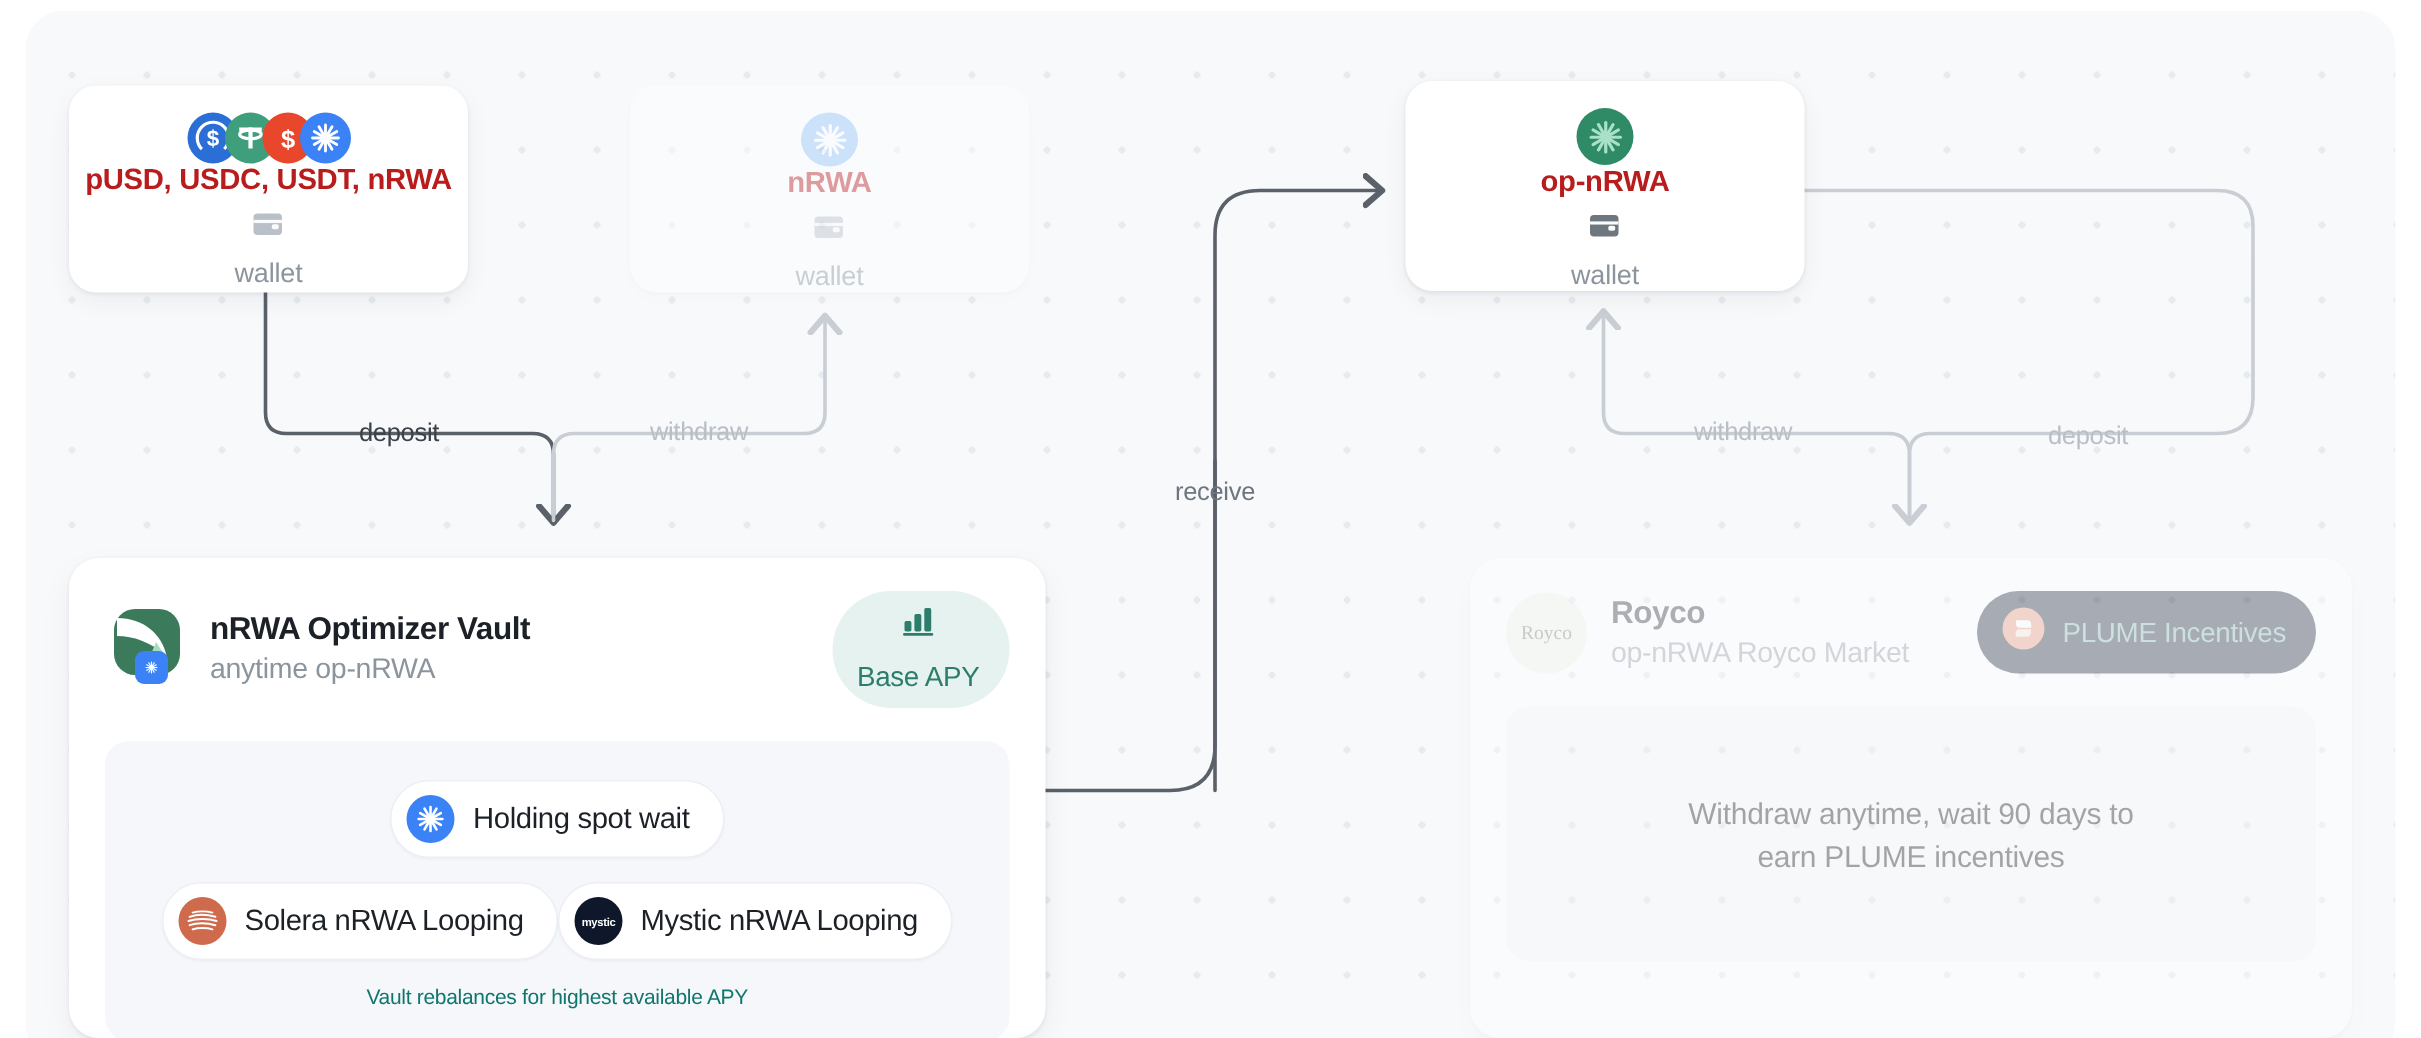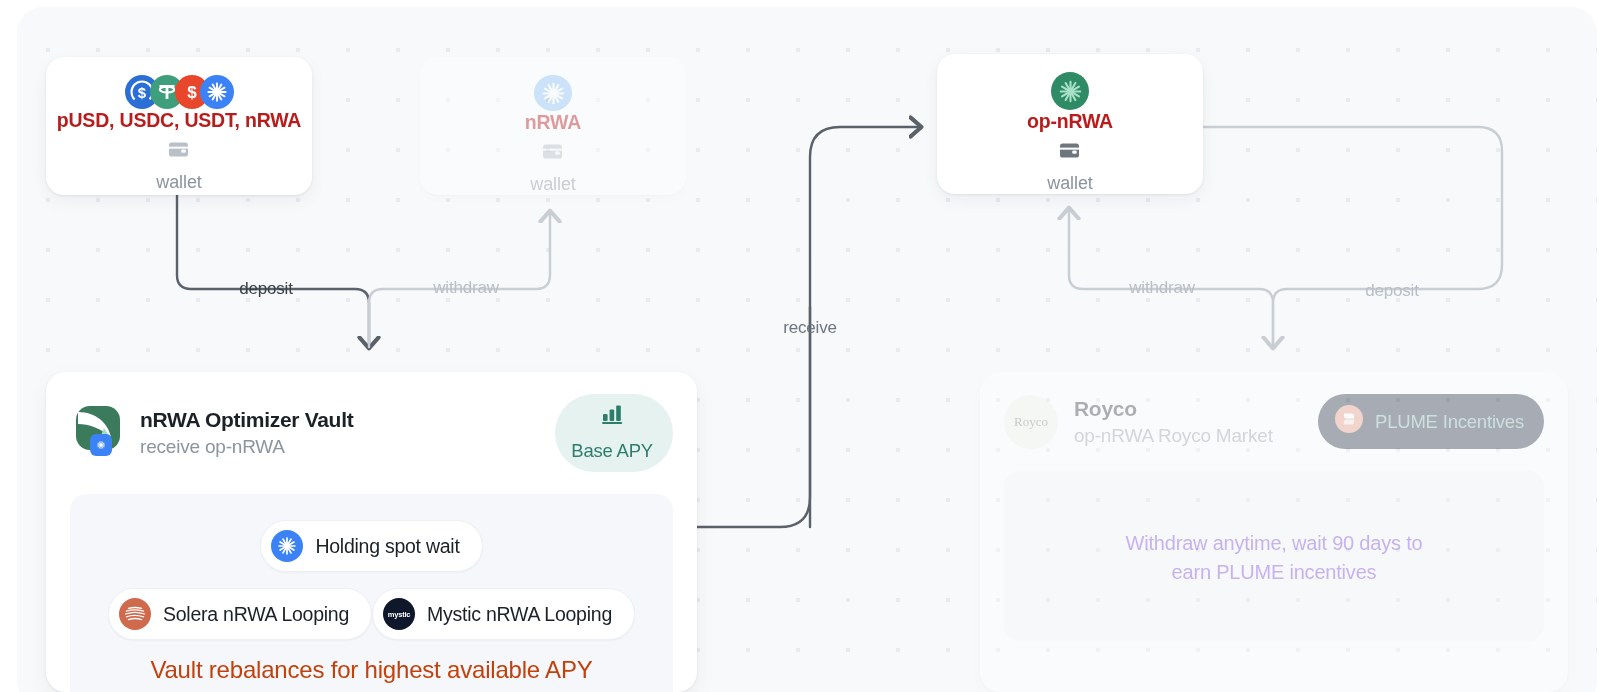--- a/index.html
+++ b/index.html
@@ -103,22 +103,22 @@
     font-size: 19.5px; color: #1c2127; letter-spacing: -.25px; white-space: nowrap;
     box-shadow: 0 1px 2px rgba(16,24,40,.04);
   }
   .pill .dot { width: 32px; height: 32px; border-radius: 50%; flex: 0 0 32px;
                display: flex; align-items: center; justify-content: center; }
   .dot.nrwa   { background: #3b82f6; }
   .dot.solera { background: #cf6a4c; }
   .dot.mystic { background: #0f172a; }
   .dot.mystic span { color: #fff; font-size: 7.5px; font-weight: 700; letter-spacing: -.2px; }
   .pillrow { display: flex; }
-  .note { font-size: 24px; color: #c2410c; letter-spacing: -.2px; }
-  .royco-note { font-size: 20px; color: #6d28d9; text-align: center; line-height: 1.45; letter-spacing: -.2px; }
+  .note { font-size: 14px; color: #0f766e; letter-spacing: -.2px; }
+  .royco-note { font-size: 20px; color: #000000; text-align: center; line-height: 1.45; letter-spacing: -.2px; }
   .royco-inner { min-height: 170px; justify-content: center; }
   .royco-logo {
     width: 54px; height: 54px; border-radius: 50%; background: #f3f5ea;
     display: flex; align-items: center; justify-content: center;
     font-family: "Liberation Serif", serif; font-size: 13px; color: #6b7168;
   }
 </style>
 </head>
 <body>
 
@@ -299,21 +299,21 @@
               <use href="#pt4" transform="rotate(240)"></use>
             <use href="#pt4" transform="rotate(270)"></use>
               <use href="#pt4" transform="rotate(300)"></use>
             <use href="#pt4" transform="rotate(330)"></use>
             <circle cx="0" cy="0" r="3.1"></circle>
           </g>
         </svg>
       </div>
       <div class="panel-titles">
         <div class="t1">nRWA Optimizer Vault</div>
-        <div class="t2">receive op-nRWA</div>
+        <div class="t2">anytime op-nRWA</div>
       </div>
       <div class="badge apy">
         <span>
           <svg width="21" height="20" viewBox="0 0 21 20">
             <rect x="1" y="10" width="4.6" height="7" rx="1.1" fill="#2d7d6c"></rect>
             <rect x="7.6" y="5.4" width="4.6" height="11.6" rx="1.1" fill="#2d7d6c"></rect>
             <rect x="14.2" y="1.4" width="4.6" height="15.6" rx="1.1" fill="#2d7d6c"></rect>
             <rect x="0" y="18" width="20.2" height="1.9" rx="1" fill="#2d7d6c"></rect>
           </svg>
         </span>

